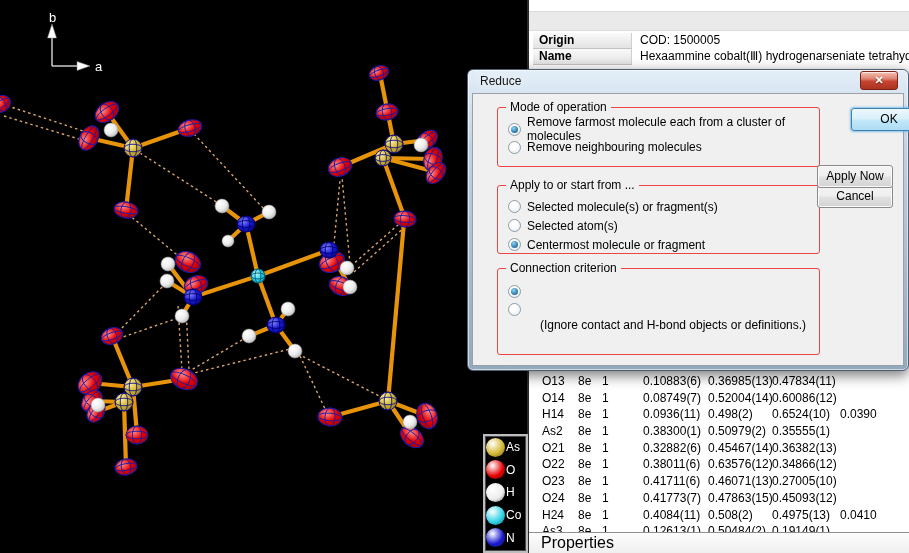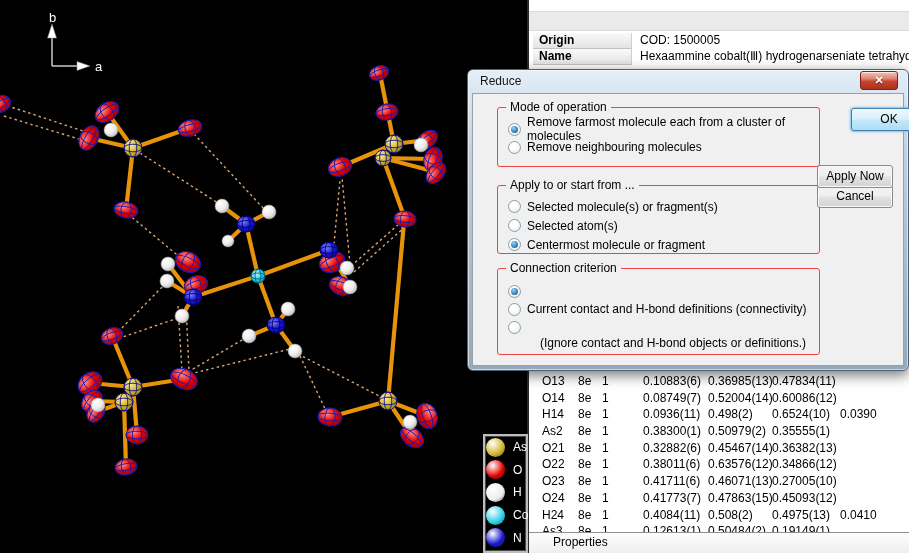--- a/index.html
+++ b/index.html
@@ -9,21 +9,21 @@
 
   
   #canvas { position:absolute; left:0; top:0; width:527px; height:553px; background:#000; }
   #scene  { position:absolute; left:0; top:0; }
 
   
   #legend { position:absolute; left:483px; top:434px; width:45px; height:119px;
             background:#000; border:2px solid #bdbdbd; box-shadow:inset 0 0 0 1px #4a4a4a; z-index:3; }
   .leg-row { display:flex; align-items:center; height:22.6px; padding-left:1px; }
   .leg-sph { width:19px; height:19px; border-radius:50%; flex:none; }
-  .leg-lbl { color:#fff; font-size:12px; margin-left:8px; }
+  .leg-lbl { color:#fff; font-size:12px; margin-left:1px; }
 
   
   #panel { position:absolute; left:527px; top:0; width:382px; height:553px;
            background:#fff; border-left:2px solid #2a2a2a; z-index:1; }
   #info-band { position:absolute; left:0; top:11px; right:0; height:20px;
                background:#eaeaea; border-top:1px solid #dcdcdc; border-bottom:1px solid #dcdcdc; }
   .info-row { position:absolute; left:2px; right:0; height:16px; }
   .info-label { position:absolute; left:2px; top:0; width:99px; height:16px;
                 background:linear-gradient(#fafafa,#e3e3e3); border-bottom:1px solid #c2c2c2;
                 border-right:1px solid #cfcfcf; font-weight:bold; font-size:12px;
@@ -32,21 +32,21 @@
                 line-height:15px; white-space:nowrap; overflow:hidden; }
 
   #atom-table { position:absolute; left:0; top:373px; right:0; height:159px; overflow:hidden; }
   .trow { position:relative; height:16.7px; font-size:12px; }
   .tcell { position:absolute; top:1px; white-space:nowrap; }
   .c0{left:13px;} .c1{left:49px;} .c2{left:73px;} .c3{left:114px;}
   .c4{left:179px;} .c5{left:243px;} .c6{left:311px;}
 
   #props-bar { position:absolute; left:0; bottom:0; right:0; height:21px;
                background:linear-gradient(#fdfdfd,#efefef); border-top:1px solid #919191;
-               font-size:12px; line-height:19px; padding-left:24px; }
+               font-size:16px; line-height:19px; padding-left:12px; }
 
   
   #dialog { position:absolute; left:467px; top:69px; width:442px; height:302px;
             border-radius:6px; border:1px solid #4e5f73; z-index:5;
             background:linear-gradient(180deg,#e3eef8 0%,#c0d2e2 26%,#a3b8ca 70%,#93a9bc 100%);
             box-shadow:0 4px 14px rgba(0,0,0,.55), inset 0 0 0 1px rgba(255,255,255,.55); }
   #dlg-title { position:absolute; left:12px; top:4px; font-size:12px; color:#151515;
                text-shadow:0 0 6px rgba(255,255,255,.9); }
   #dlg-close { position:absolute; right:10px; top:1px; width:38px; height:19px;
                border-radius:3px; border:1px solid #7e2015;
@@ -575,24 +575,20 @@
           </div>
         </div>
         <div class="gb" style="top: 174px; height: 87px;">
           <span class="gb-title">Connection criterion</span>
           <div class="gb-opts" style="top: 13px;">
             <div class="opt" style="height: 18px;">
               <span class="radio sel"></span>
             </div>
             <div class="opt" style="height: 18px;">
               <span class="radio"></span>
-              <span>Current contact and H-bond definitions (connectivity)</span>
-            </div>
-            <div class="opt" style="height: 18px;">
-              <span class="radio"></span>
             </div>
             <div class="opt-note">(Ignore contact and H-bond objects or definitions.)</div>
           </div>
         </div>
         <div class="dbtn default" style="top: 14px;">OK</div>
         <div class="dbtn normal" style="top: 43px; margin-top: 48px;">Cancel</div>
         <div class="dbtn normal" style="top: 71px;">Apply Now</div>
       </div>
   </div>
 

